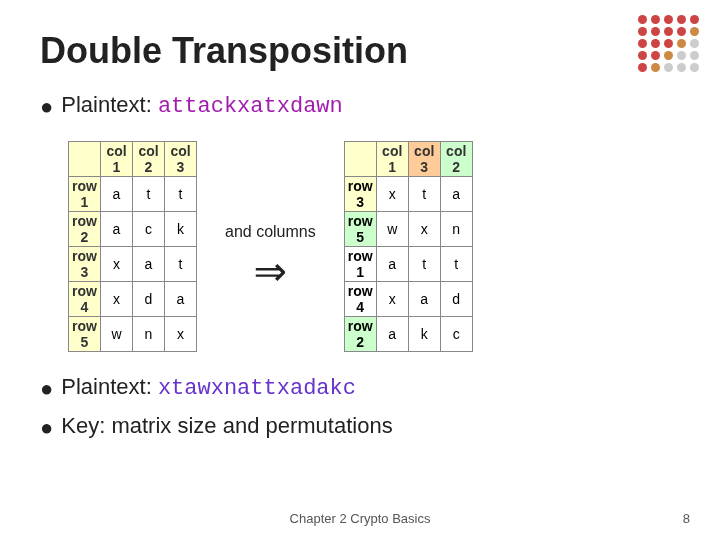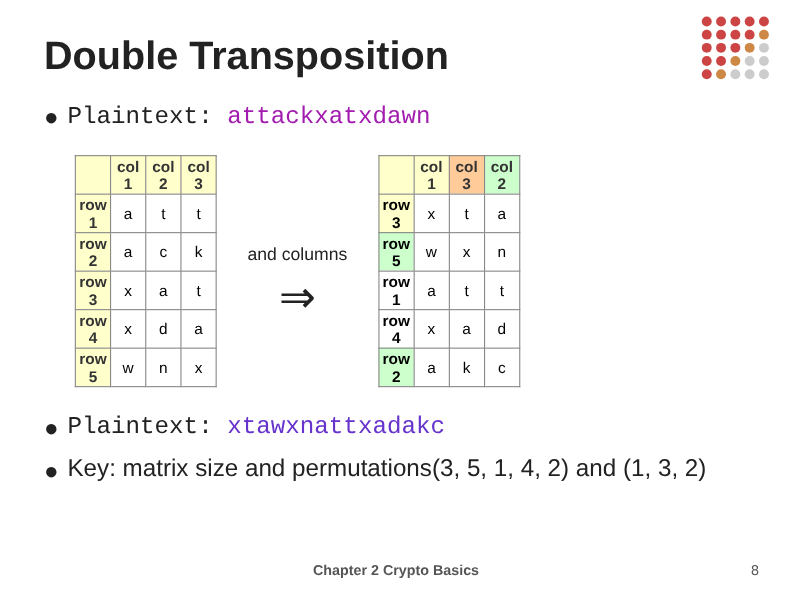--- a/index.html
+++ b/index.html
@@ -43,21 +43,20 @@
     }
 
     .bullet-dot {
       font-size: 22px;
       margin-top: 2px;
       flex-shrink: 0;
     }
 
     .plaintext-label {
       font-weight: normal;
-      font-family: Liberation Mono, monospace;
     }
 
     .plaintext-value {
       font-family: 'Courier New', monospace;
       font-size: 22px;
       color: #a21caf;
     }
 
     .ciphertext-value {
       font-family: 'Courier New', monospace;
@@ -128,21 +127,20 @@
     }
 
     .footer {
       position: absolute;
       bottom: 14px;
       left: 0;
       right: 0;
       display: flex;
       justify-content: center;
       align-items: center;
-      font-weight: bold;
     }
 
     .footer-text {
       font-size: 13px;
       color: #555;
     }
 
     .page-number {
       position: absolute;
       bottom: 14px;
@@ -304,21 +302,20 @@
       <span class="bullet-dot">●</span>
       <span>
         <span class="plaintext-label">Plaintext: </span><span class="ciphertext-value">xtawxnattxadakc</span>
       </span>
     </div>
 
     <div class="bullet-row" style="align-items: flex-start;">
       <span class="bullet-dot">●</span>
       <span class="bullet-content">
         <span>Key: matrix size and permutations</span>
-        <span class="key-line2">(3, 5, 1, 4, 2) and (1, 3, 2)</span>
       </span>
     </div>
   </div>
 
   <div class="footer">
     <span class="footer-text">Chapter 2 Crypto Basics</span>
   </div>
   <div class="page-number">8</div>
 </div>
 

